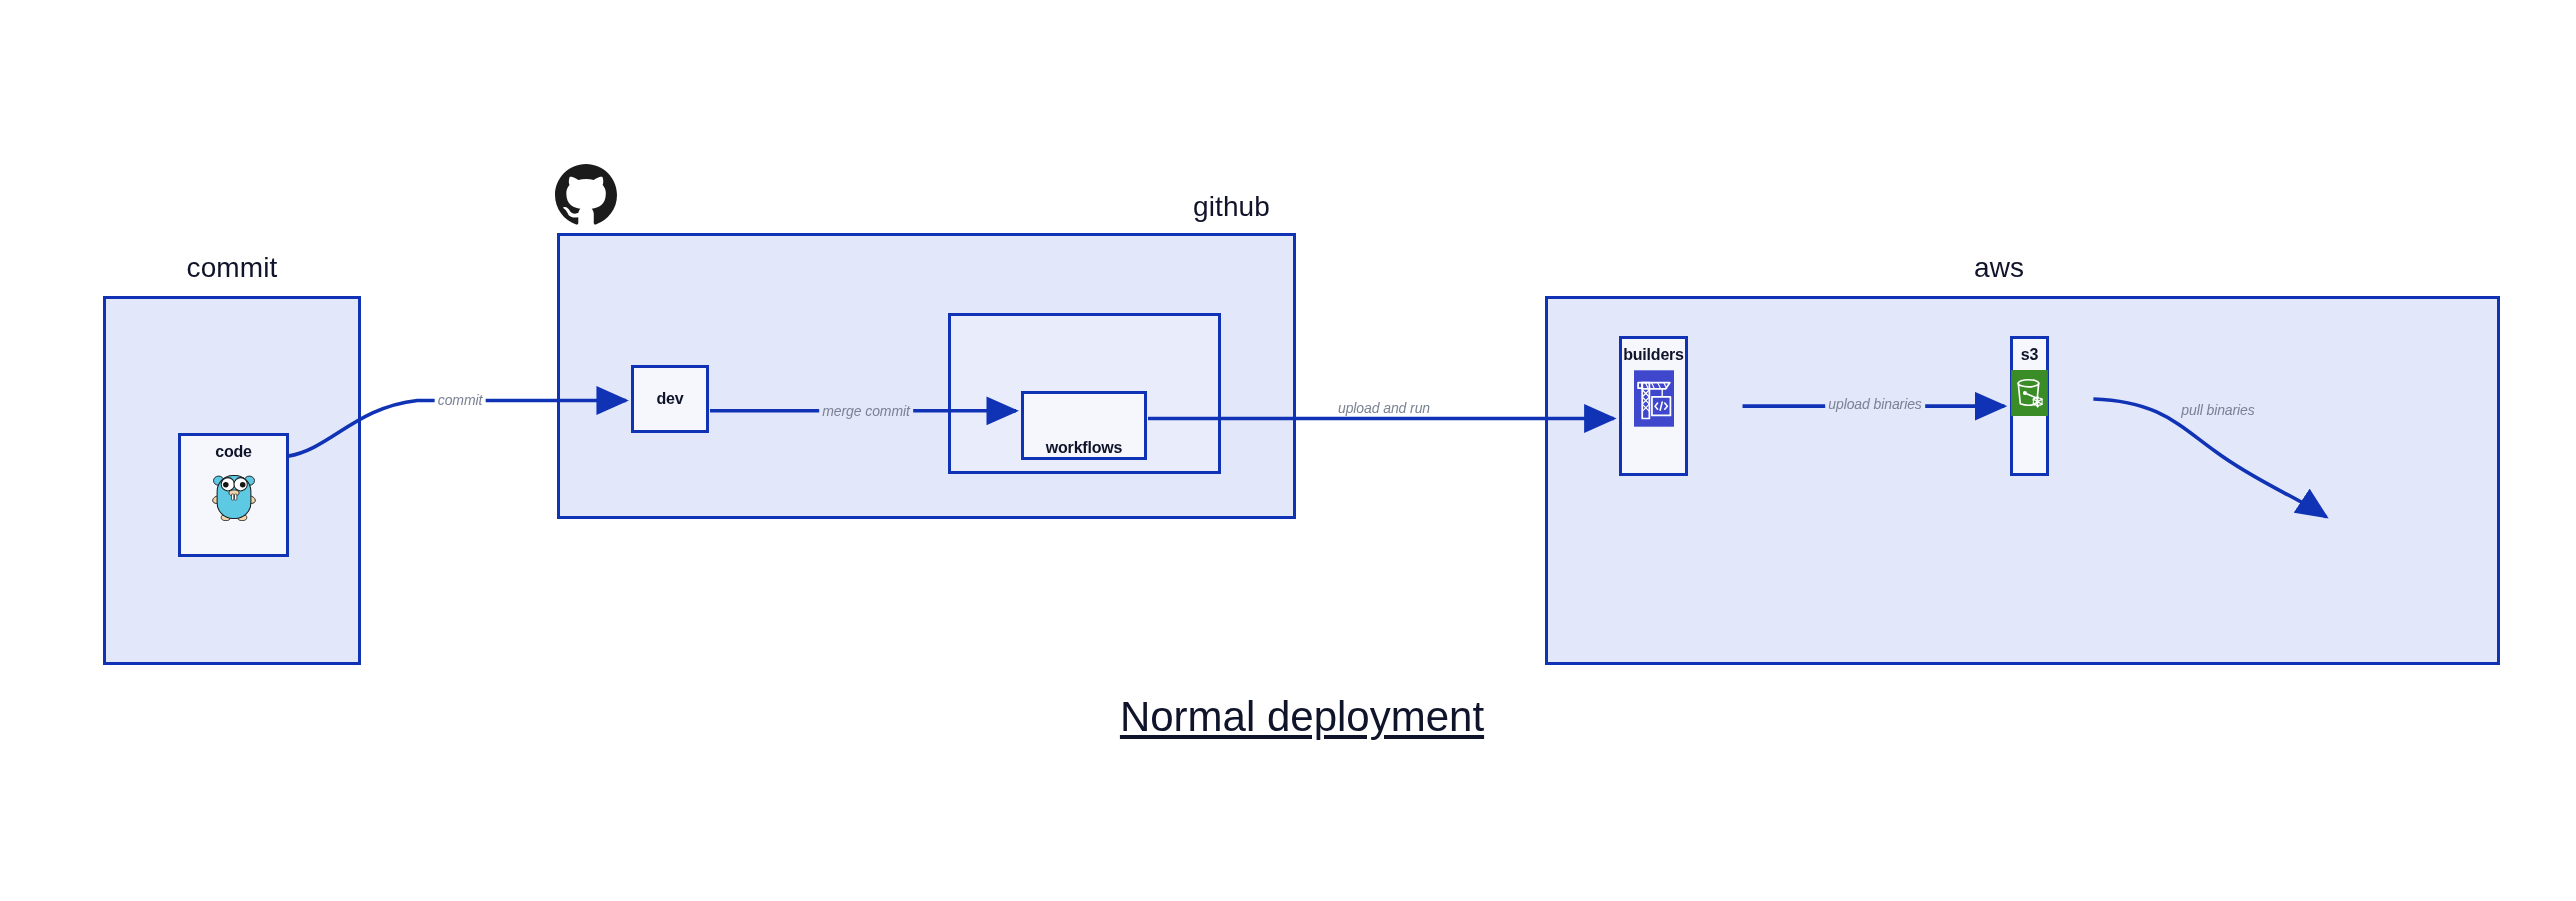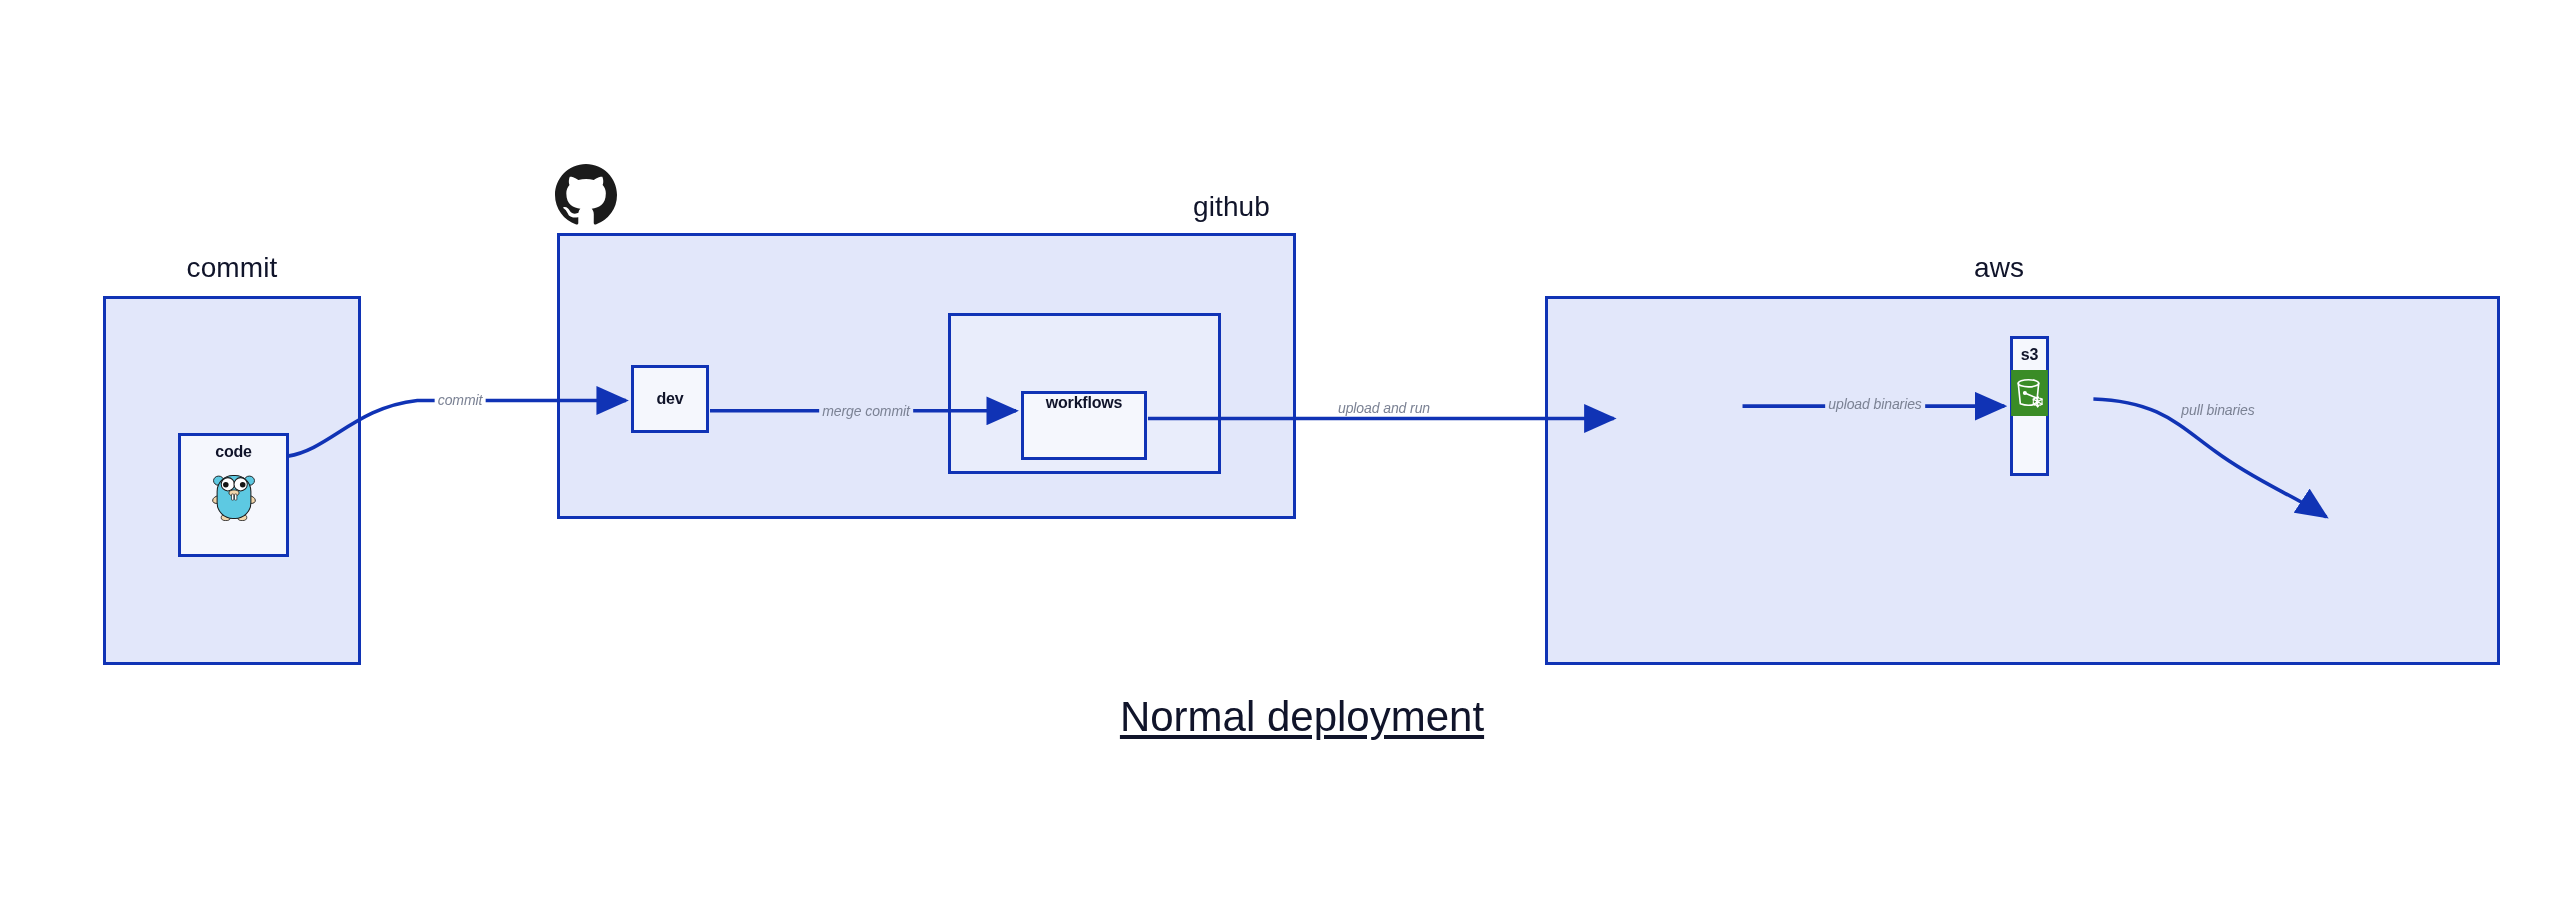--- a/index.html
+++ b/index.html
@@ -184,24 +184,51 @@
         <rect x="38" y="52" width="4.6" height="12" rx="1.6" fill="#ffffff" stroke="#1b1b1b" stroke-width="1.4"></rect>
         <rect x="44" y="52" width="4.6" height="12" rx="1.6" fill="#ffffff" stroke="#1b1b1b" stroke-width="1.4"></rect>
       </svg>
     </div>
   </div>
 
   <div class="node" style="left:631px; top:365px; width:78px; height:68px; justify-content:center;">
     <div class="node-label" style="margin-top:0;">dev</div>
   </div>
 
-  <div class="node" style="left:1021px; top:391px; width:126px; height:69px; justify-content:flex-start;">
+  <div class="node" style="left:1021px; top:391px; width:126px; height:69px; justify-content:flex-end;">
     <div class="node-label" style="margin-top:0;">workflows</div>
   </div>
 
+  <div class="node" style="left:1619px; top:336px; width:69px; height:140px;">
+    <div class="node-label">builders</div>
+    <div class="node-icon">
+      <svg width="40" height="57" viewBox="0 0 78 110" aria-hidden="true">
+        <rect x="0" y="0" width="78" height="110" fill="#3f48cc"></rect>
+        <g fill="none" stroke="#ffffff" stroke-width="3.4" stroke-linejoin="round">
+
+          <rect x="16" y="24" width="14" height="70"></rect>
+          <path d="M16 38 L30 52 M30 38 L16 52 M16 52 L30 66 M30 52 L16 66 M16 66 L30 80 M30 66 L16 80" stroke-width="2.4"></path>
+
+          <rect x="8" y="24" width="8" height="11"></rect>
+
+          <path d="M16 24 L70 24 L62 36 L16 36 Z"></path>
+          <path d="M22 24 L28 36 M34 24 L40 36 M46 24 L52 36 M58 24 L64 36" stroke-width="2.2"></path>
+
+          <path d="M55 36 L55 50" stroke-width="2.6"></path>
+
+          <rect x="35" y="52" width="36" height="36"></rect>
+        </g>
+        <g fill="none" stroke="#ffffff" stroke-width="3" stroke-linecap="round" stroke-linejoin="round">
+          <path d="M46 64 L41 70 L46 76"></path>
+          <path d="M60 64 L65 70 L60 76"></path>
+          <path d="M55 62 L51 78"></path>
+        </g>
+      </svg>
+    </div>
+  </div>
 
   <div class="node" style="left:2010px; top:336px; width:39px; height:140px;">
     <div class="node-label">s3</div>
     <div class="node-icon">
       <svg width="37" height="46" viewBox="0 0 72 90" aria-hidden="true">
         <rect x="0" y="0" width="72" height="90" fill="#3a8c26"></rect>
         <g fill="none" stroke="#ffffff" stroke-width="3.2" stroke-linecap="round" stroke-linejoin="round">
 
           <ellipse cx="34" cy="26" rx="20" ry="7"></ellipse>
           <path d="M14 26 L18 66 Q34 72 50 66 L54 26"></path>

